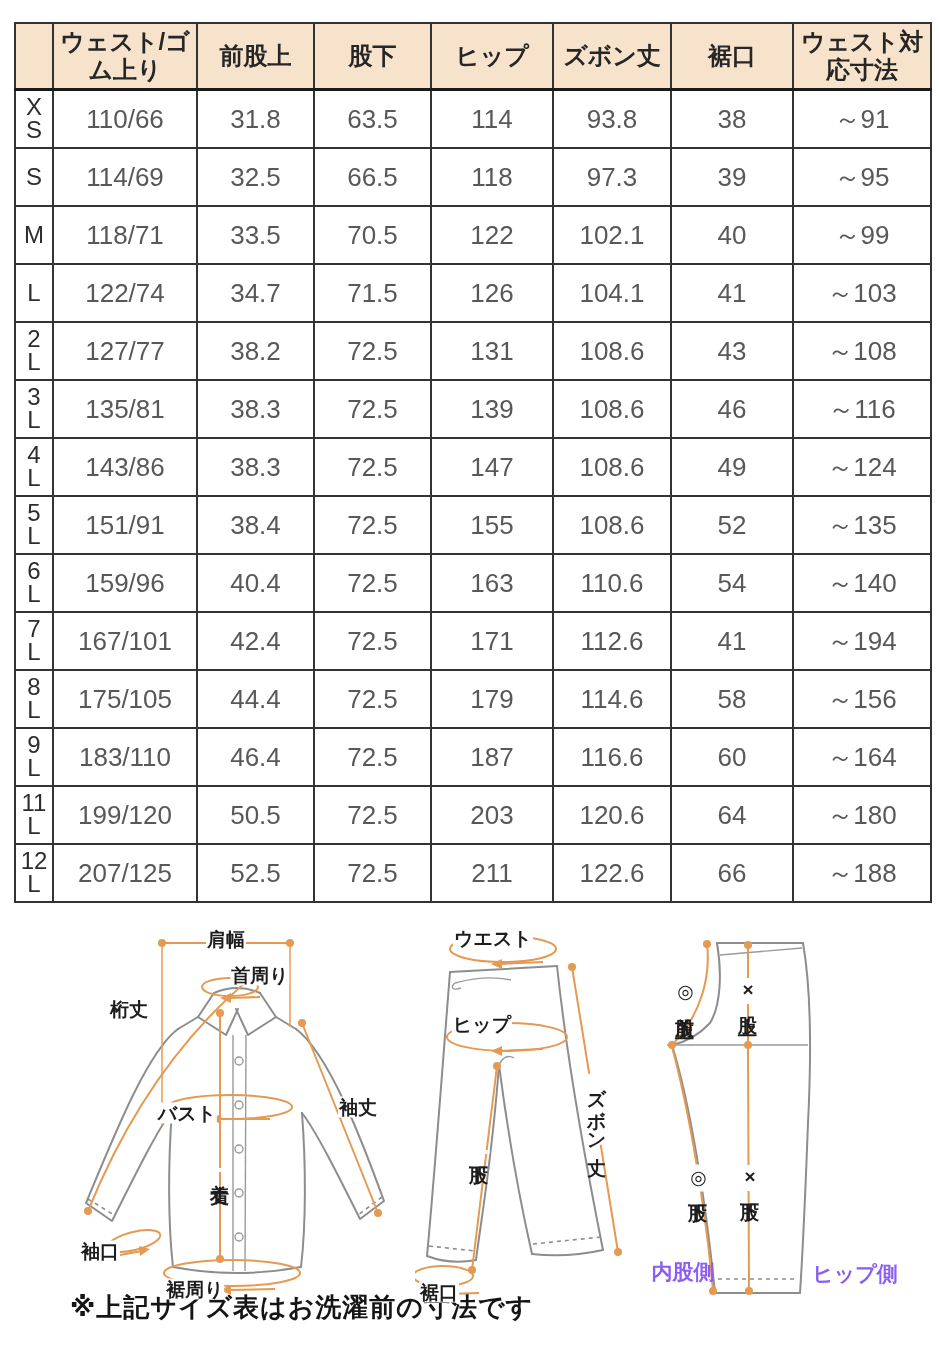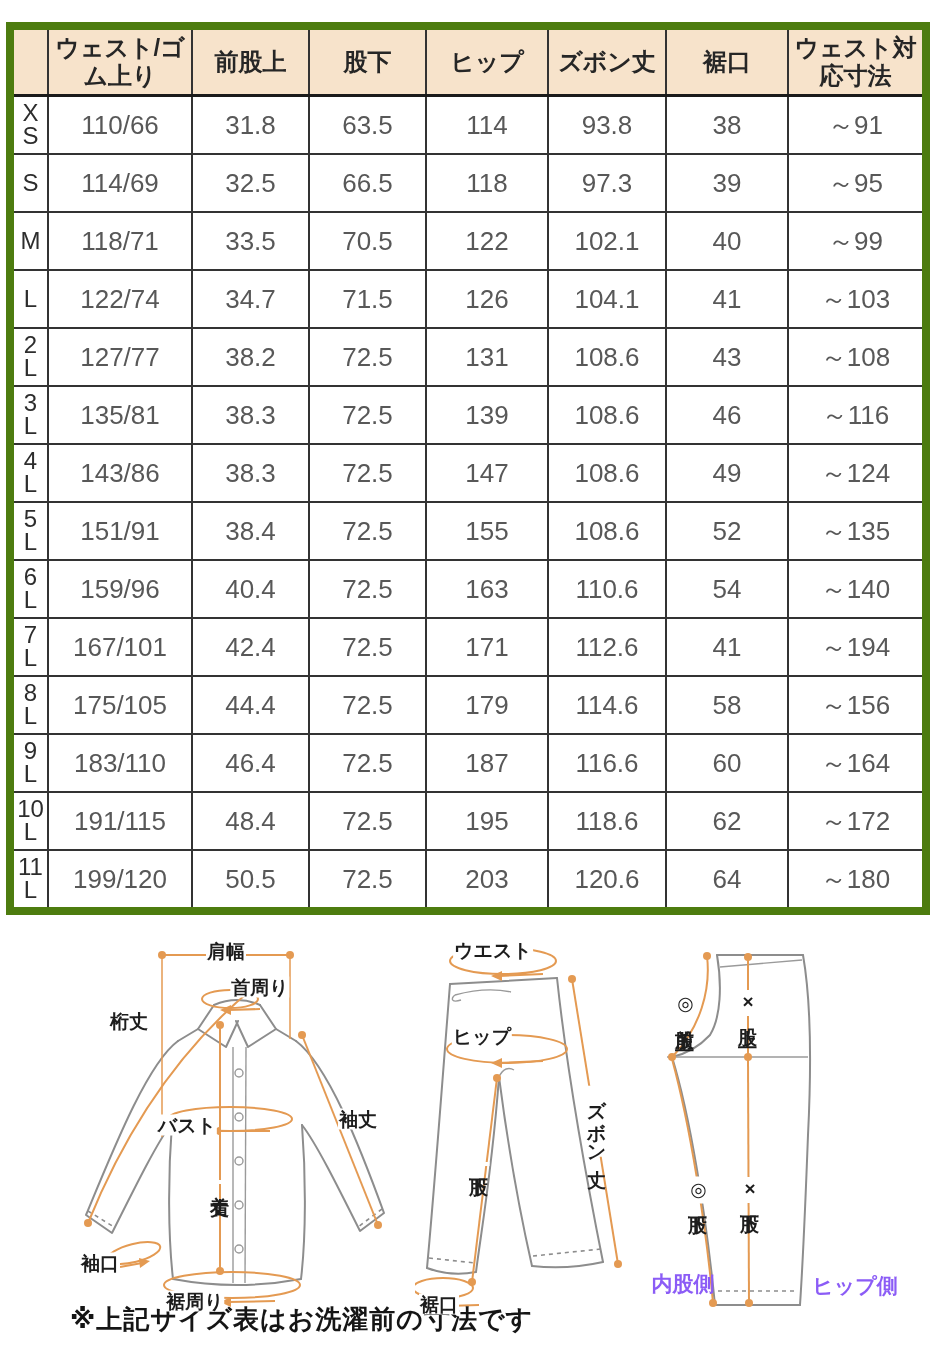--- a/index.html
+++ b/index.html
@@ -4,22 +4,22 @@
 <style>
   html,body{margin:0;padding:0;}
   body{
     width:940px;height:1360px;background:#ffffff;overflow:hidden;
     font-family:"Liberation Sans","DejaVu Sans",sans-serif;
     position:relative;
   }
   
   table.size-table{
     border-collapse:collapse;table-layout:fixed;
-    width:916px;margin:22px 0 0 6px;background:#fff;
-    border:8px solid #4d7c0f;
+    width:916px;margin:22px 0 0 14px;background:#fff;
+    border:2px solid #4d7c0f;
   }
   .size-table th,.size-table td{
     border:2px solid #333;text-align:center;vertical-align:middle;padding:0;
     overflow:hidden;
   }
   .size-table thead th{
     background:#f7e3cb;color:#262626;font-size:24px;font-weight:600;
     height:64px;line-height:1.18;border-bottom:3px solid #1b1b1b;
   }
   .size-table td{height:54px;font-size:26px;color:#585858;letter-spacing:0;}
@@ -228,43 +228,43 @@
         <td>183/110</td>
         <td>46.4</td>
         <td>72.5</td>
         <td>187</td>
         <td>116.6</td>
         <td>60</td>
         <td>～164</td>
       </tr>
       <tr>
         <td class="size-cell">
-          <div>10</div>
-          <div>L</div>
-        </td>
-        <td>191/115</td>
-        <td>48.4</td>
-        <td>72.5</td>
-        <td>195</td>
-        <td>118.6</td>
-        <td>62</td>
-        <td>～172</td>
-      </tr>
-      <tr>
-        <td class="size-cell">
           <div>11</div>
           <div>L</div>
         </td>
         <td>199/120</td>
         <td>50.5</td>
         <td>72.5</td>
         <td>203</td>
         <td>120.6</td>
         <td>64</td>
         <td>～180</td>
+      </tr>
+      <tr>
+        <td class="size-cell">
+          <div>12</div>
+          <div>L</div>
+        </td>
+        <td>207/125</td>
+        <td>52.5</td>
+        <td>72.5</td>
+        <td>211</td>
+        <td>122.6</td>
+        <td>66</td>
+        <td>～188</td>
       </tr>
     </tbody>
 </table>
 
 <div class="diagrams">
 
   <div class="diagram d-shirt">
     <svg width="390" height="375" viewBox="0 0 390 375">
 
       <g>

